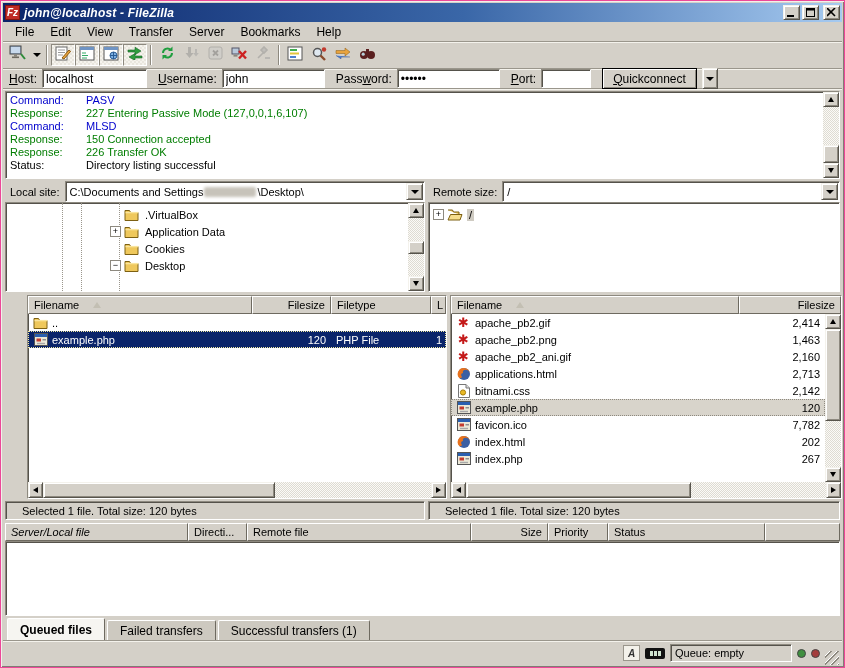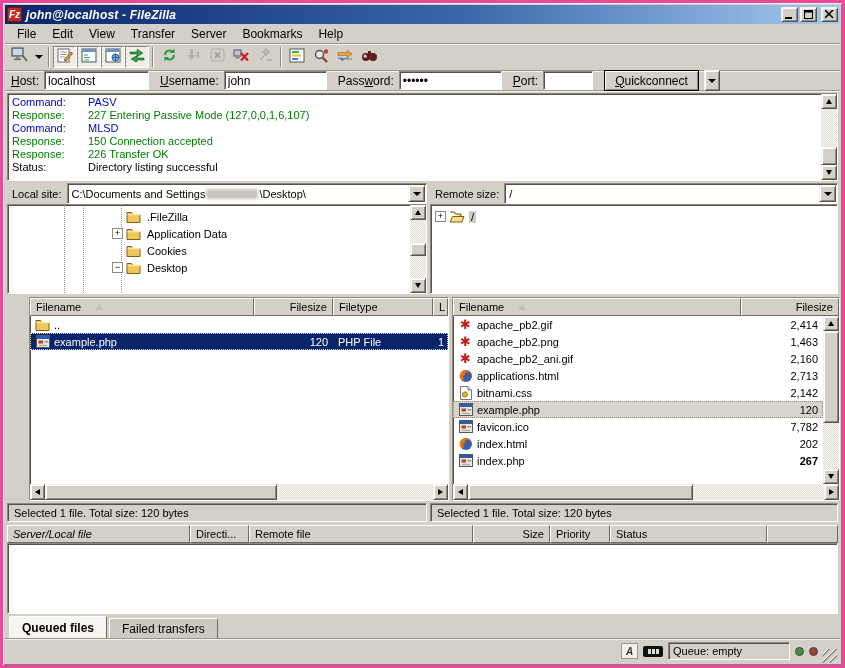--- a/index.html
+++ b/index.html
@@ -1,19 +1,19 @@
 <!DOCTYPE html>
 <html style="--sel: #0a246a; --tb1: #0a246a; --tb2: #a6caf0; --log-cmd: #0000cc; --log-resp: #007d00; --led-g: #3f8f3f; --led-r: #a33c3c;"><head>
 <meta charset="utf-8">
 <style>
   html,body{margin:0;padding:0;background:#fff;}
   *{box-sizing:border-box;font-family:"Liberation Sans","DejaVu Sans",sans-serif;}
   #window{
     width:845px;height:668px;background:#d4d0c8;position:relative;overflow:hidden;
-    border:3px solid #ec4899;box-shadow:inset 1px 1px 0 #f2f0ea, inset -1px -1px 0 #807c74;
+    border:1px solid #ec4899;box-shadow:inset 1px 1px 0 #f2f0ea, inset -1px -1px 0 #807c74;
     display:flex;flex-direction:column;padding:2px;
   }
   .out2{border:1px solid;border-color:#f4f2ec #57544c #57544c #f4f2ec;box-shadow:inset 1px 1px 0 #fff, inset -1px -1px 0 #8d897f;}
   .in2{border:1px solid;border-color:#8d897f #fff #fff #8d897f;box-shadow:inset 1px 1px 0 #55524b;}
   
   .titlebar{height:19px;display:flex;align-items:center;padding:0 2px;
     background:linear-gradient(90deg,var(--tb1) 0%, #3a67a8 55%, var(--tb2) 100%);flex:0 0 auto;}
   .fz-icon{width:15px;height:15px;background:#bf2b25;border:1px solid #7d1511;color:#fff;
     font-weight:bold;font-size:10px;line-height:13px;text-align:center;margin-right:4px;font-style:italic;}
   .title-text{color:#fff;font-weight:bold;font-size:12px;flex:1;letter-spacing:.2px;font-style:italic;}
@@ -95,21 +95,21 @@
   .list-bodywrap{display:flex;flex:1;overflow:hidden;}
   .list-body{flex:1;overflow:hidden;}
   .frow{display:flex;height:17px;align-items:center;font-size:11px;white-space:nowrap;}
   .fcell{padding:0 5px;display:flex;align-items:center;overflow:hidden;height:17px;}
   .fcell.r{justify-content:flex-end;}
   .fic{margin-right:4px;display:flex;flex:0 0 auto;width:15px;justify-content:center;}
   .frow.selected{background:var(--sel);color:#fff;outline:1px dotted #f0e8a0;outline-offset:-1px;}
   .frow.selected-inactive{background:#d8d4cb;outline:1px dotted #8d897f;outline-offset:-1px;}
   .apache-ic{color:#c41a1a;font-size:13px;line-height:13px;font-weight:bold;}
   .statusline{height:19px;margin:2px 2px 0 2px;display:flex;gap:3px;flex:0 0 auto;}
-  .statusbox{font-size:11px;display:flex;align-items:center;padding:0 6px;background:#d4d0c8;}
+  .statusbox{font-size:11px;display:flex;align-items:center;padding:0 16px;background:#d4d0c8;}
   .statusbox.local{width:420px;flex:0 0 auto;}
   .statusbox.remote{flex:1;}
   
   .queuewrap{margin:3px 2px 0 2px;display:flex;flex-direction:column;flex:1;min-height:60px;}
   .queue-body{flex:1;background:#fff;}
   
   .tabs{height:24px;display:flex;align-items:flex-end;padding:2px 2px 0 4px;flex:0 0 auto;gap:2px;}
   .tab{height:20px;padding:0 12px;font-size:12px;display:flex;align-items:center;background:#cdc9c0;
     border:1px solid;border-color:#fff #6e6a60 #6e6a60 #fff;border-bottom:none;border-radius:2px 2px 0 0;}
   .tab.active{background:#f6f5f1;font-weight:bold;height:22px;}
@@ -345,21 +345,21 @@
           <div class="guide" style="left:75px"></div>
           <div class="guide" style="left:113px"></div>
         <div class="tree-item" style="padding-left: 104px;">
               <span class="exp-spacer"></span>
               <span class="tree-ic">
                 <svg width="15" height="12" viewBox="0 0 15 12">
                   <path d="M1 1.5h4.5l1.2 2H14v8H1z" fill="#efc85c" stroke="#7d6012"></path>
                   <path d="M1.5 3.6h12.8" stroke="#f9e49c" stroke-width="1.4"></path>
                 </svg>
               </span>
-              <span class="tree-label">.FileZilla</span>
+              <span class="tree-label">.VirtualBox</span>
             </div>
             <div class="tree-item" style="padding-left: 104px;">
               <span class="expander">+</span>
               <span class="tree-ic">
                 <svg width="15" height="12" viewBox="0 0 15 12">
                   <path d="M1 1.5h4.5l1.2 2H14v8H1z" fill="#efc85c" stroke="#7d6012"></path>
                   <path d="M1.5 3.6h12.8" stroke="#f9e49c" stroke-width="1.4"></path>
                 </svg>
               </span>
               <span class="tree-label">Application Data</span>
@@ -630,21 +630,21 @@
                       <svg width="14" height="13" viewBox="0 0 14 13">
                         <rect x="0.5" y="0.5" width="13" height="12" fill="#ece9d8" stroke="#555"></rect>
                         <rect x="1" y="1" width="12" height="3" fill="#2a5fb0"></rect>
                         <rect x="2.5" y="5.5" width="4.5" height="3" fill="#c23b2e"></rect>
                         <rect x="8.5" y="6" width="3.5" height="1.5" fill="#8f8f8f"></rect>
                         <rect x="3" y="9.8" width="8" height="1.4" fill="#a8a8a8"></rect>
                       </svg>
                     </span>
                     <span>index.php</span>
                   </div>
-                  <div class="fcell r" style="width: auto; flex: 1 1 0%; font-weight: bold;">
+                  <div class="fcell r" style="width: auto; flex: 1 1 0%;">
                     <span>267</span>
                   </div>
                 </div>
               </div>
             <div class="vsb">
               <div class="sb-btn out2">
                   <span class="tri up"></span>
                 </div>
               <div class="sb-thumb out2" style="height:92px"></div>
               <div class="sb-track" style="flex:1"></div>
@@ -697,20 +697,23 @@
       </div>
     <div class="queue-body in2"></div>
   </div>
 
   <div class="tabs" id="tabs">
       <div class="tab active">
         <span>Queued files</span>
       </div>
       <div class="tab">
         <span>Failed transfers</span>
+      </div>
+      <div class="tab">
+        <span>Successful transfers (1)</span>
       </div>
     </div>
 
   <div class="statusbar">
     <div class="sb-ascii">A</div>
     <div class="sb-badge">
         <i></i>
         <i></i>
         <i></i>
       </div>

